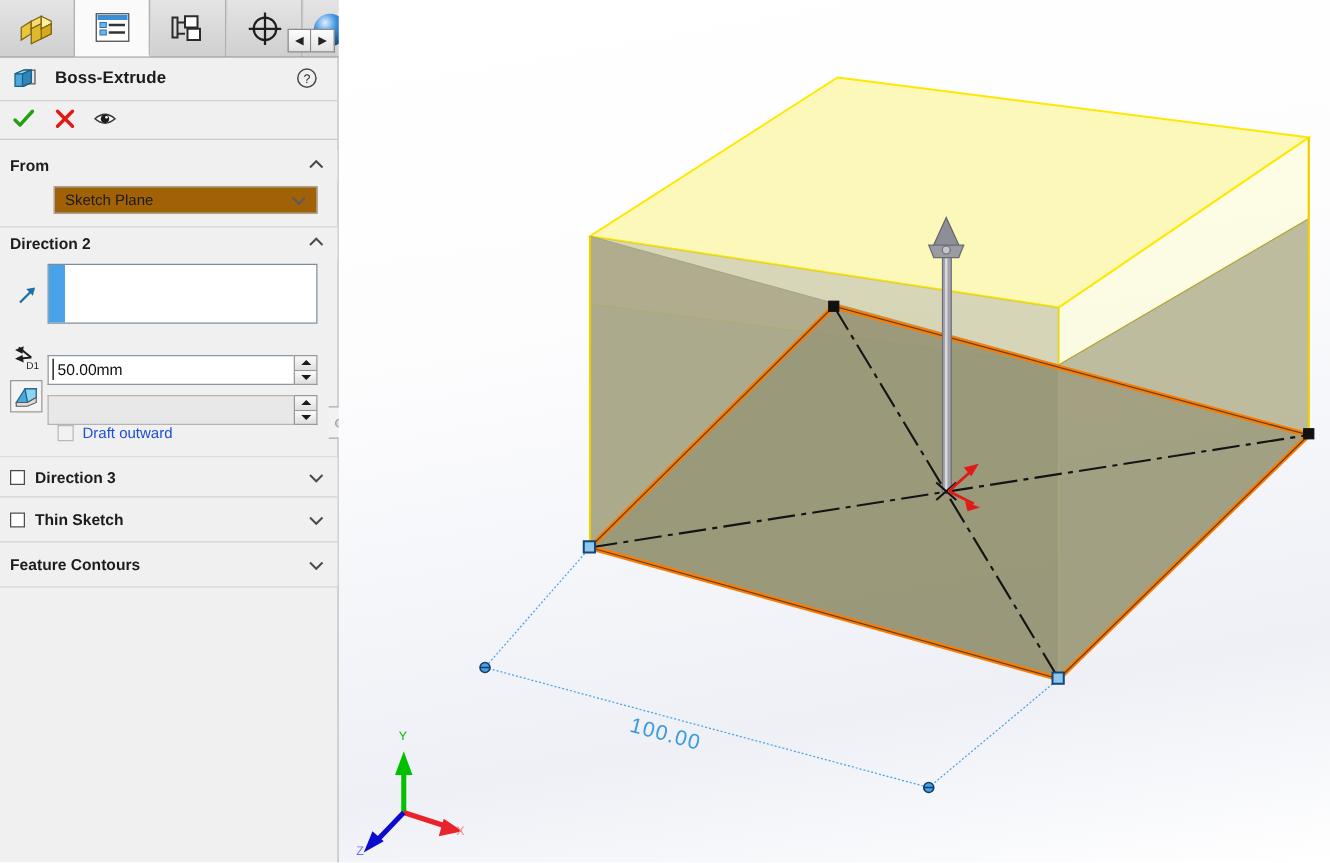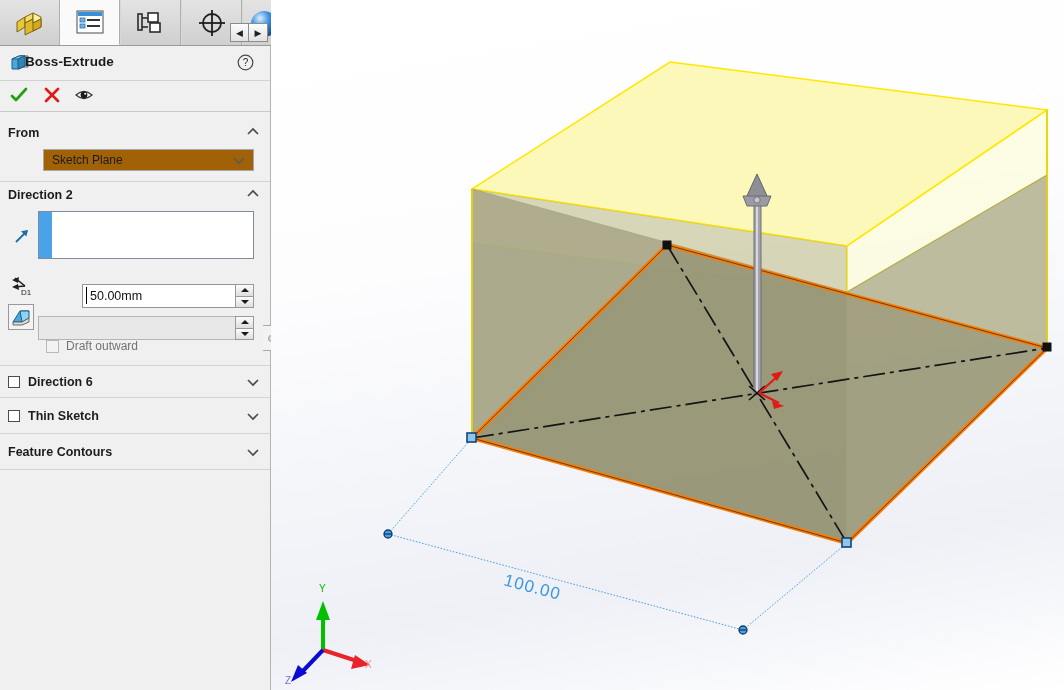--- a/index.html
+++ b/index.html
@@ -54,21 +54,21 @@
   }
   .navbtn+.navbtn{border-left:none;}
 
   
   #fhead{
     position:relative;height:34px;
     border-bottom:1px solid #d2d2d2;
   }
   #fhead .ficon{position:absolute;left:10px;top:8px;}
   #ftitle{
-    position:absolute;left:25px;top:8px;
+    position:absolute;left:44px;top:8px;
     font-size:13.5px;font-weight:bold;color:#1c1c1c;
     letter-spacing:0.1px;
   }
   #fhelp{position:absolute;right:16px;top:8px;}
 
   
   #fbtns{
     position:relative;height:30px;
     border-bottom:1px solid #c9c9c9;
   }
@@ -153,21 +153,21 @@
   .cursor{
     position:absolute;left:4px;top:3px;width:1px;height:17px;background:#000;
   }
 
   
   .chkrow{display:flex;align-items:center;padding-left:46px;height:26px;}
   .chkrow .cbx{
     width:13px;height:13px;background:#f2f2f2;border:1px solid #b9b9b9;
     margin-right:7px;box-sizing:border-box;
   }
-  .chkrow .lbl{font-size:12px;color:#737373;}
+  .chkrow .lbl{font-size:12px;color:#1d4ed8;}
 
   .hr{height:1px;background:#d4d4d4;margin:0;}
 
   
   #grip{
     position:absolute;left:263px;top:325px;width:18px;height:26px;
     background:#f2f2f2;border:1px solid #a9a9a9;border-left:none;
     box-sizing:border-box;display:flex;align-items:center;justify-content:center;
   }
   #grip .dot{
@@ -330,21 +330,21 @@
           <line x1="4" y1="15" x2="15" y2="4" stroke="#1d6fa5" stroke-width="1.8"></line>
           <polygon points="16,3 9,4.2 14.3,9.6" fill="#1d6fa5"></polygon>
         </svg>
       </span>
       <div class="selbox">
         <div class="accent"></div>
         <span></span>
       </div>
     </div>
 
-    <div class="row" style="height:32px;gap:44px;">
+    <div class="row" style="height:32px;">
       <span class="iconbtn">
         <svg width="24" height="22" viewBox="0 0 24 22">
           <line x1="6" y1="4" x2="16" y2="12" stroke="#1d1d1d" stroke-width="1.6"></line>
           <line x1="16" y1="12" x2="5" y2="13" stroke="#1d1d1d" stroke-width="1.6"></line>
           <polygon points="3,6 10,3 9,9" fill="#1d1d1d"></polygon>
           <polygon points="3,13 9,10 10,16" fill="#1d1d1d"></polygon>
           <text x="12" y="21" font-size="8" font-family="Liberation Sans, sans-serif" fill="#1d1d1d">D1</text>
         </svg>
       </span>
       <div class="spinwrap">
@@ -388,21 +388,21 @@
 
     <div class="chkrow">
       <span class="cbx"></span>
       <span class="lbl">Draft outward</span>
     </div>
 
     <div class="hr" style="margin-top:6px;"></div>
 
     <div class="sect-head" style="height:31px;border-top:none;">
       <span class="cbx"></span>
-      <span>Direction 6</span>
+      <span>Direction 3</span>
       <span class="chev" style="top:10px;">
         <svg width="14" height="10" viewBox="0 0 14 10">
             <polyline points="2,3 7,8 12,3" fill="none" stroke="#4a4a4a" stroke-width="1.6"></polyline>
           </svg>
       </span>
     </div>
 
     <div class="sect-head" style="height:35px;">
       <span class="cbx"></span>
       <span>Thin Sketch</span>

